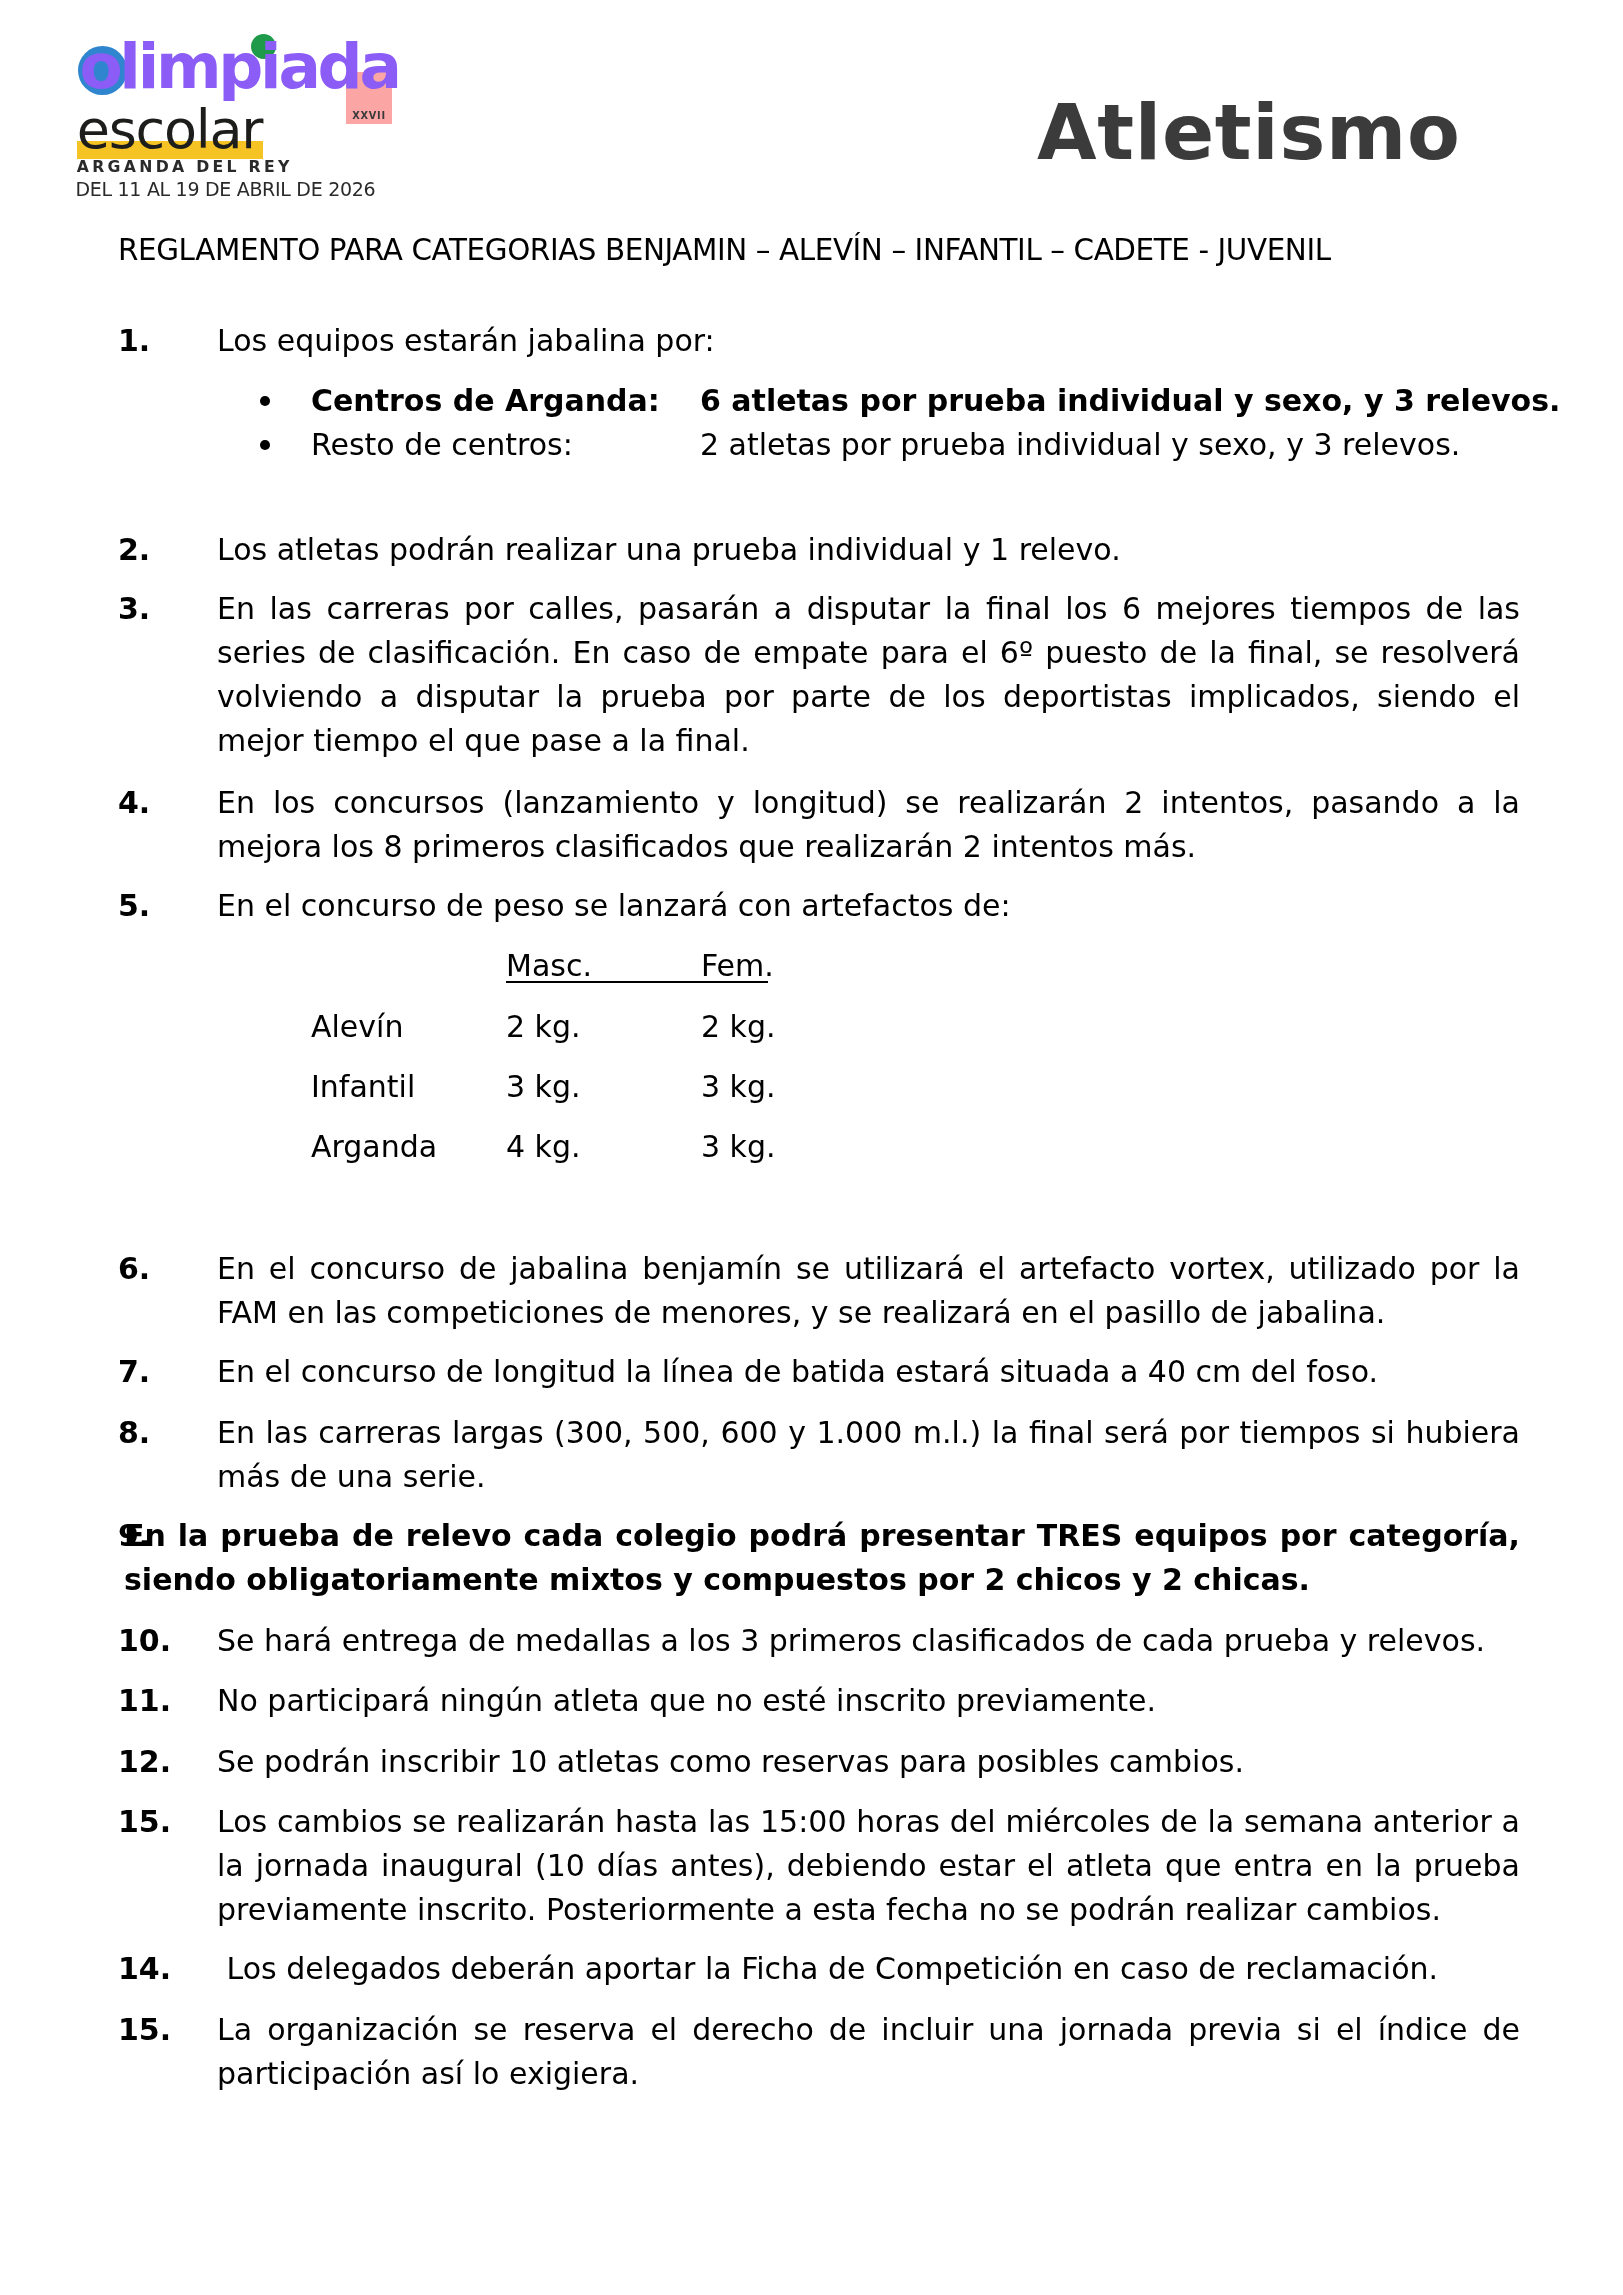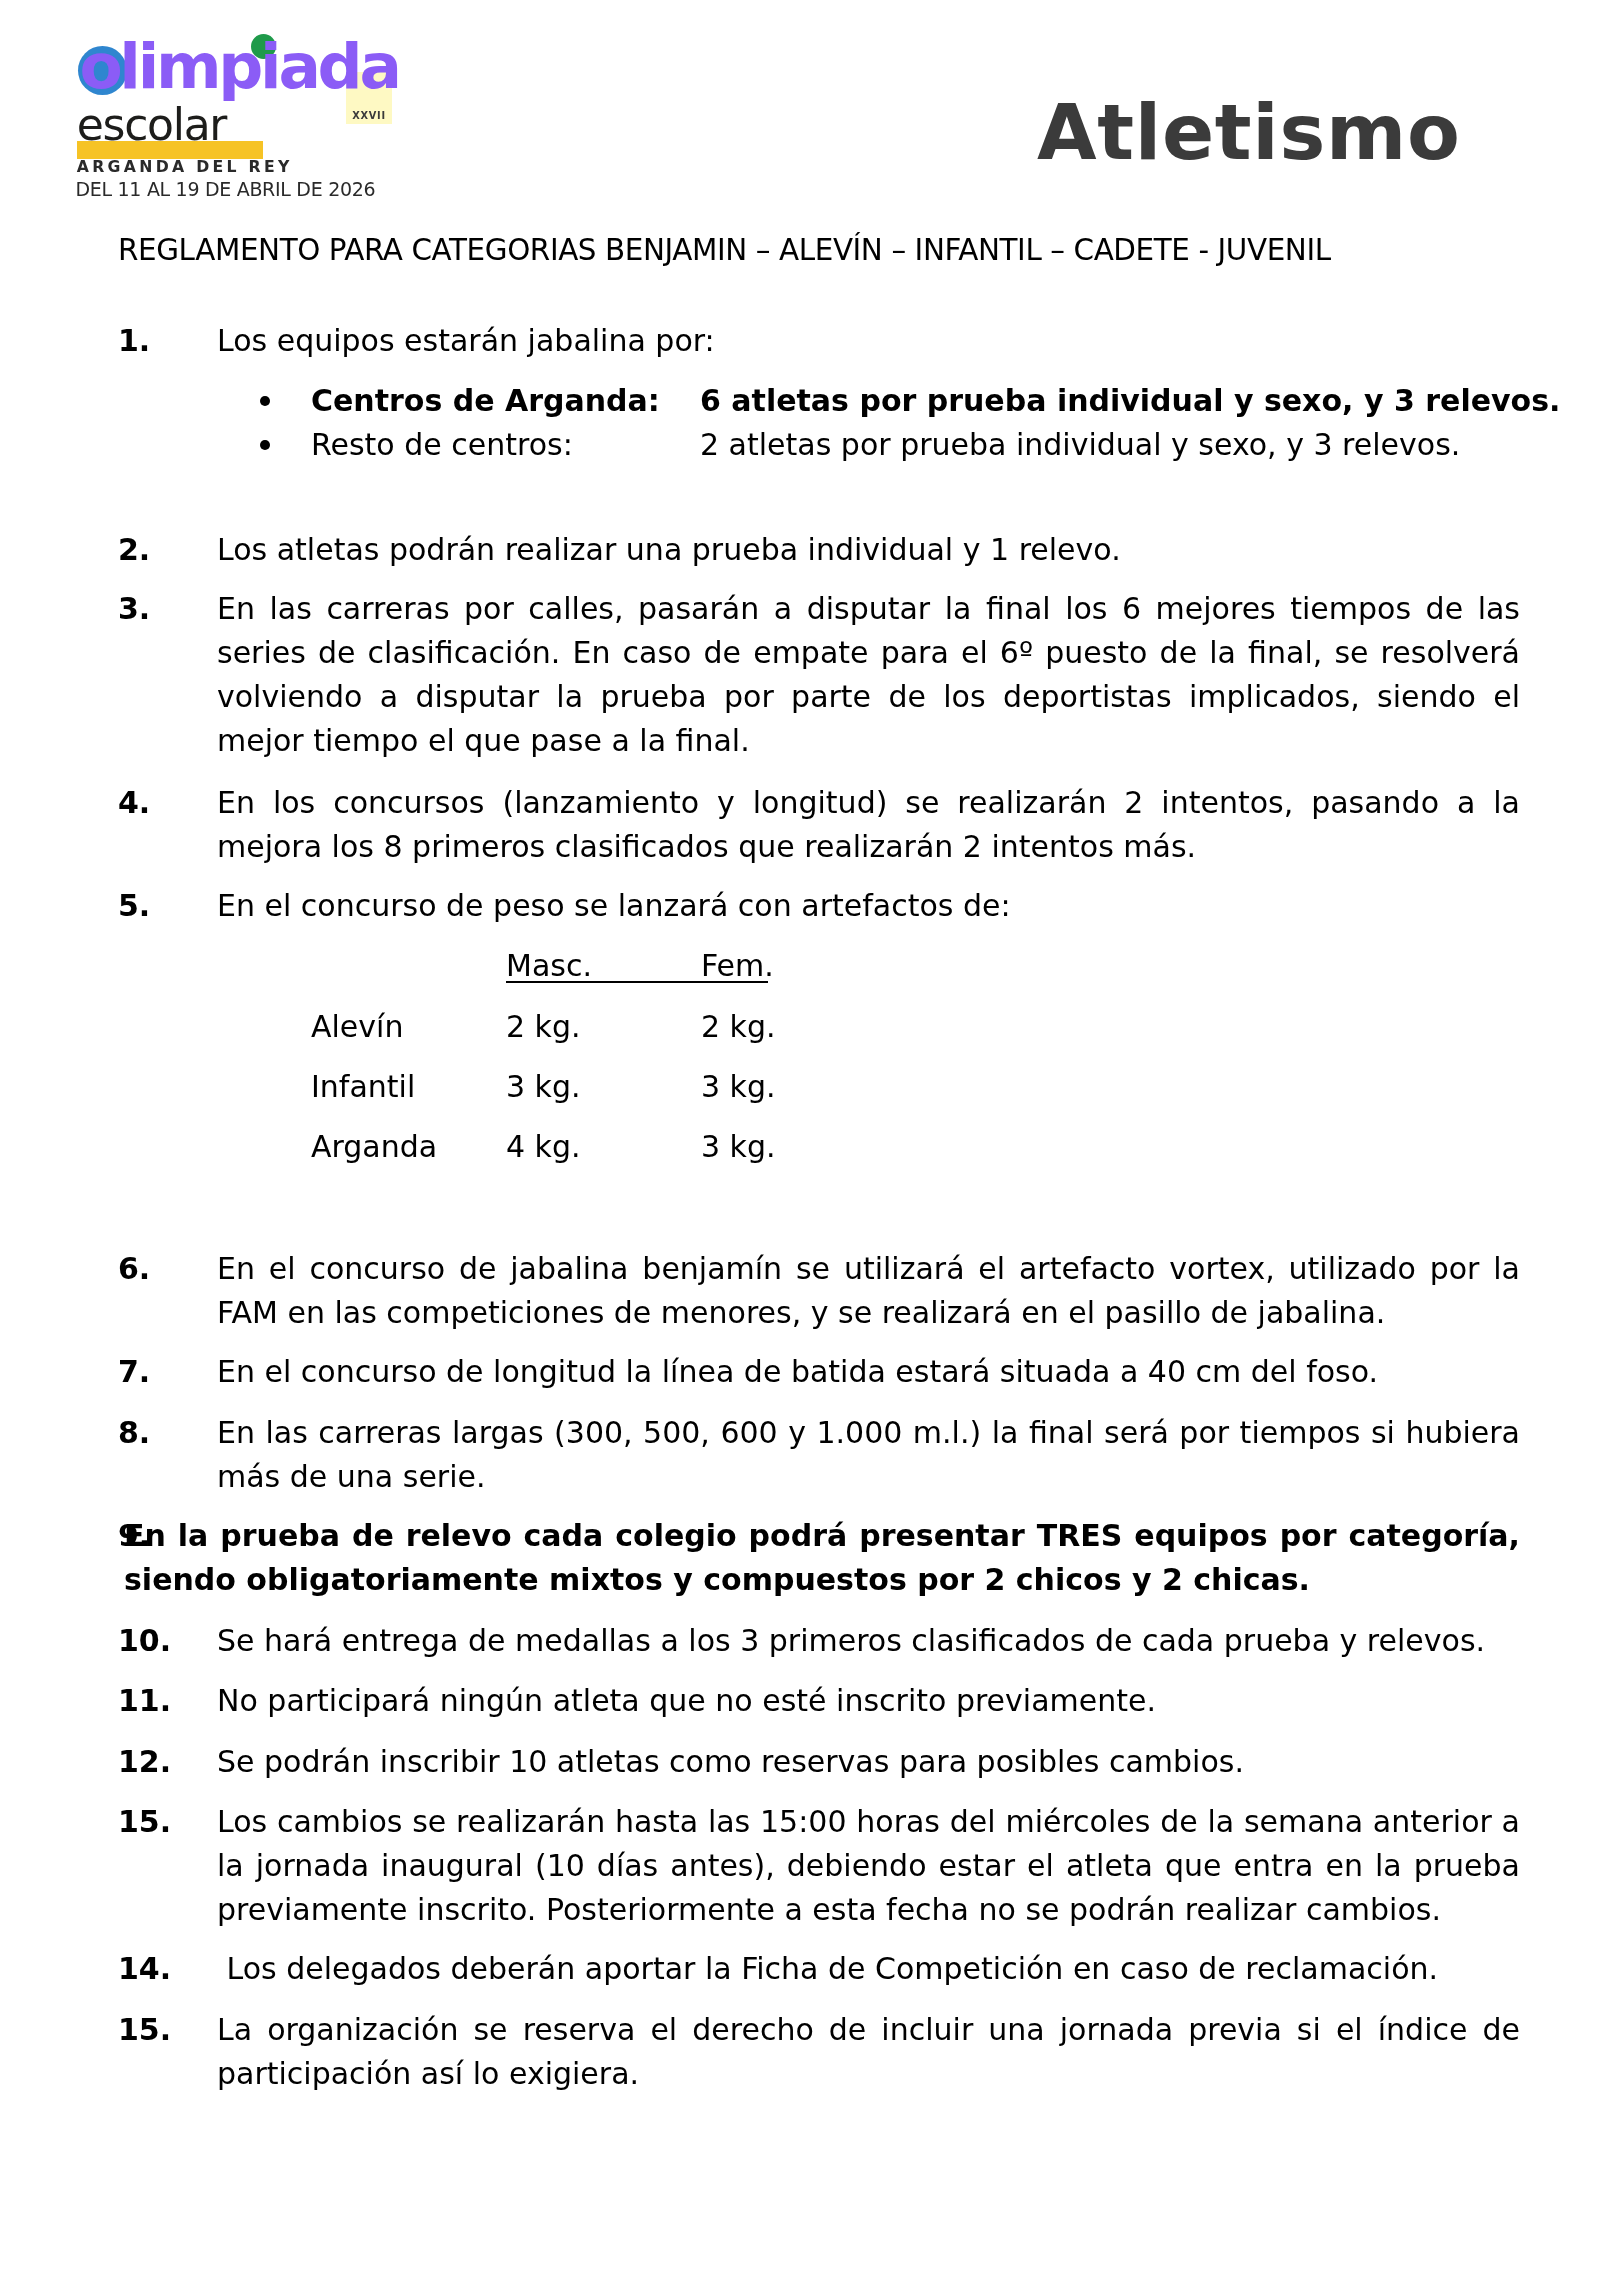--- a/index.html
+++ b/index.html
@@ -5,25 +5,25 @@
   html, body { margin: 0; padding: 0; background: #ffffff; }
   body {
     width: 1623px; height: 2295px; position: relative; overflow: hidden;
     font-family: "DejaVu Sans", sans-serif; color: #000;
   }
   .abs { position: absolute; }
   
   .logo { left: 65px; top: 26px; width: 340px; height: 177px; }
   .logo .blue-dot { position: absolute; left: 13px; top: 19.6px; width: 49px; height: 49px; border-radius: 50%; background: #2f86cf; }
   .logo .green-dot { position: absolute; left: 186px; top: 7.9px; width: 25px; height: 25px; border-radius: 50%; background: #1f9a4a; }
-  .logo .red-box { position: absolute; left: 281px; top: 46px; width: 46px; height: 52px; background: #fef9c3; }
+  .logo .red-box { position: absolute; left: 281px; top: 46px; width: 46px; height: 52px; background: #fca5a5; }
   .logo .red-box .xxvii { position: absolute; bottom: 2.6px; left: 0; right: 0; text-align: center; font-family: "DejaVu Sans", sans-serif; font-weight: bold; font-size: 9.8px; color: #3a3a3a; letter-spacing: 0.7px; }
   .logo .olimpiada { position: absolute; left: 14.4px; top: 9.2px; font-family: "DejaVu Sans", sans-serif; font-weight: bold; font-size: 63px; letter-spacing: -3.3px; color: #8b5cf6; line-height: 1; }
   .logo .yellow-bar { position: absolute; left: 11.8px; top: 115px; width: 186px; height: 17.7px; background: #f6c325; }
-  .logo .escolar { position: absolute; left: 11.8px; top: 77px; font-family: "DejaVu Sans", sans-serif; font-size: 44px; letter-spacing: -1.3px; color: #1d1d1b; line-height: 1; }
+  .logo .escolar { position: absolute; left: 11.8px; top: 77px; font-family: "DejaVu Sans", sans-serif; font-size: 54px; letter-spacing: -1.3px; color: #1d1d1b; line-height: 1; }
   .logo .arganda { position: absolute; left: 11.8px; top: 131px; font-family: "DejaVu Sans", sans-serif; font-weight: bold; font-size: 15.7px; letter-spacing: 3.3px; color: #2a2a2a; }
   .logo .fecha { position: absolute; left: 10.5px; top: 152px; font-family: "DejaVu Sans", sans-serif; font-size: 19px; letter-spacing: -0.3px; color: #2a2a2a; white-space: nowrap; }
 
   .title { left: 1037px; top: 88px; font-family: "DejaVu Sans", sans-serif; font-weight: bold; font-size: 77px; color: #3b3b3b; letter-spacing: 0.7px; }
 
   .heading { left: 118px; top: 233px; font-weight: normal; font-size: 29.4px; white-space: nowrap; letter-spacing: -0.4px; }
 
   .item { position: absolute; left: 118px; width: 1402px; font-size: 30px; line-height: 44px; }
   .item .num { position: absolute; left: 0; top: 0; font-weight: bold; }
   .item .txt { margin-left: 99px; text-align: justify; display: block; }

